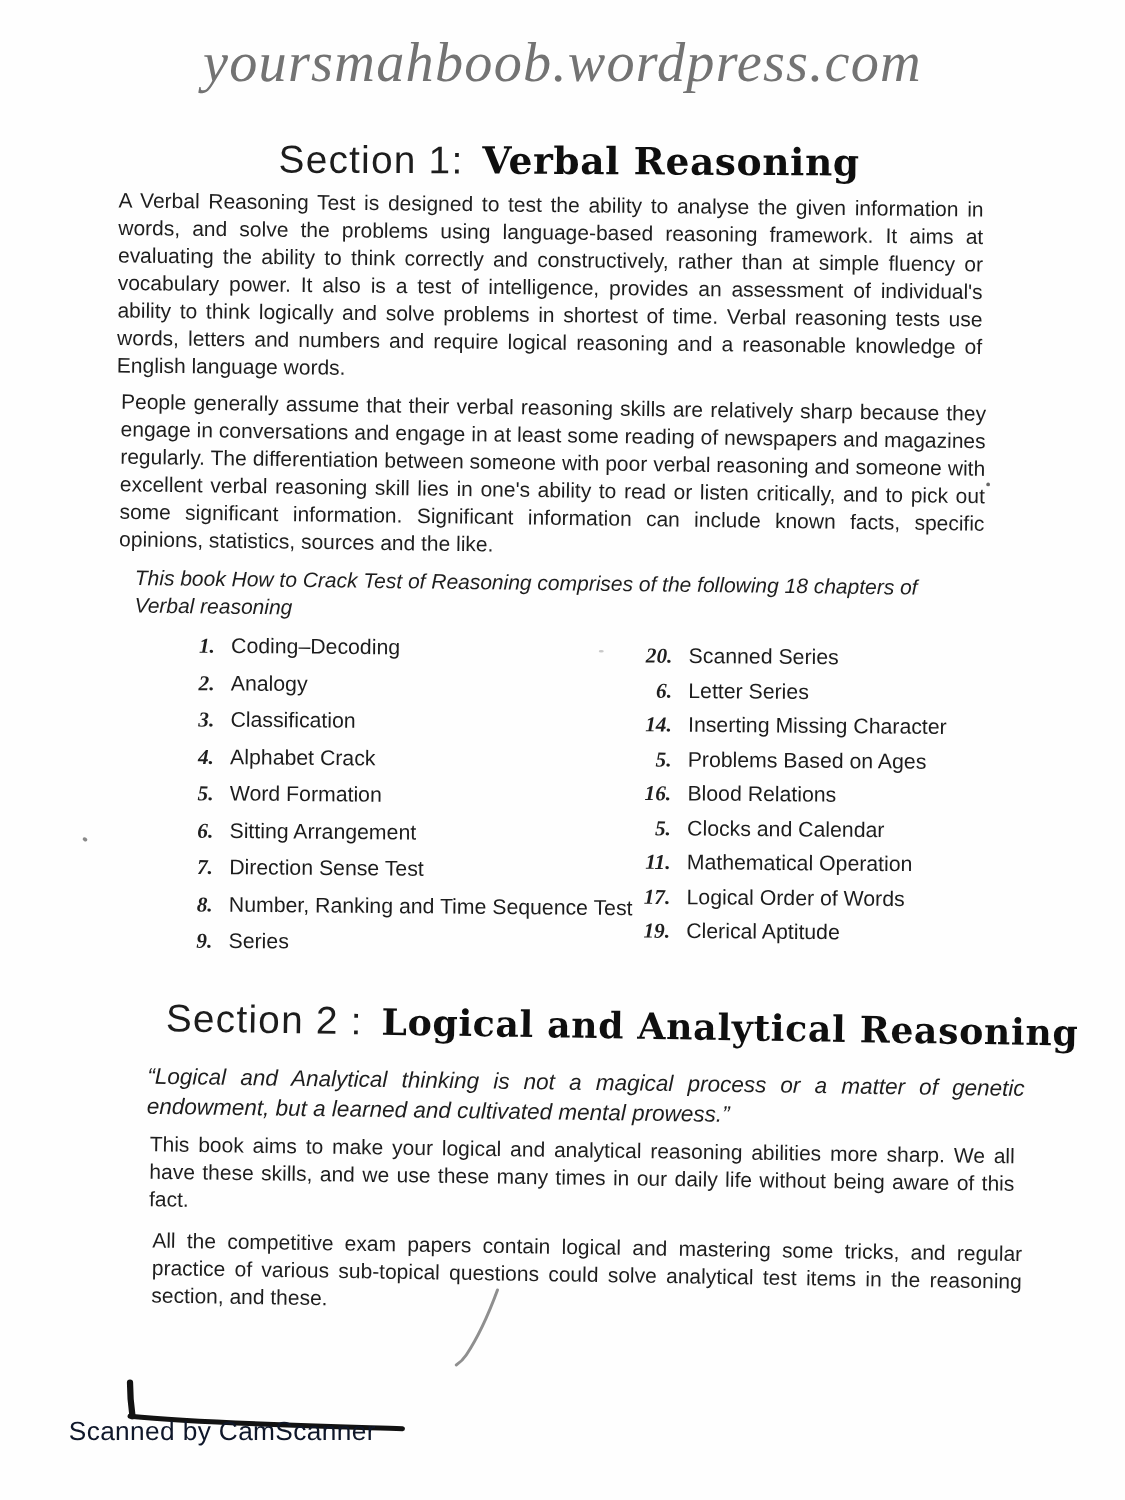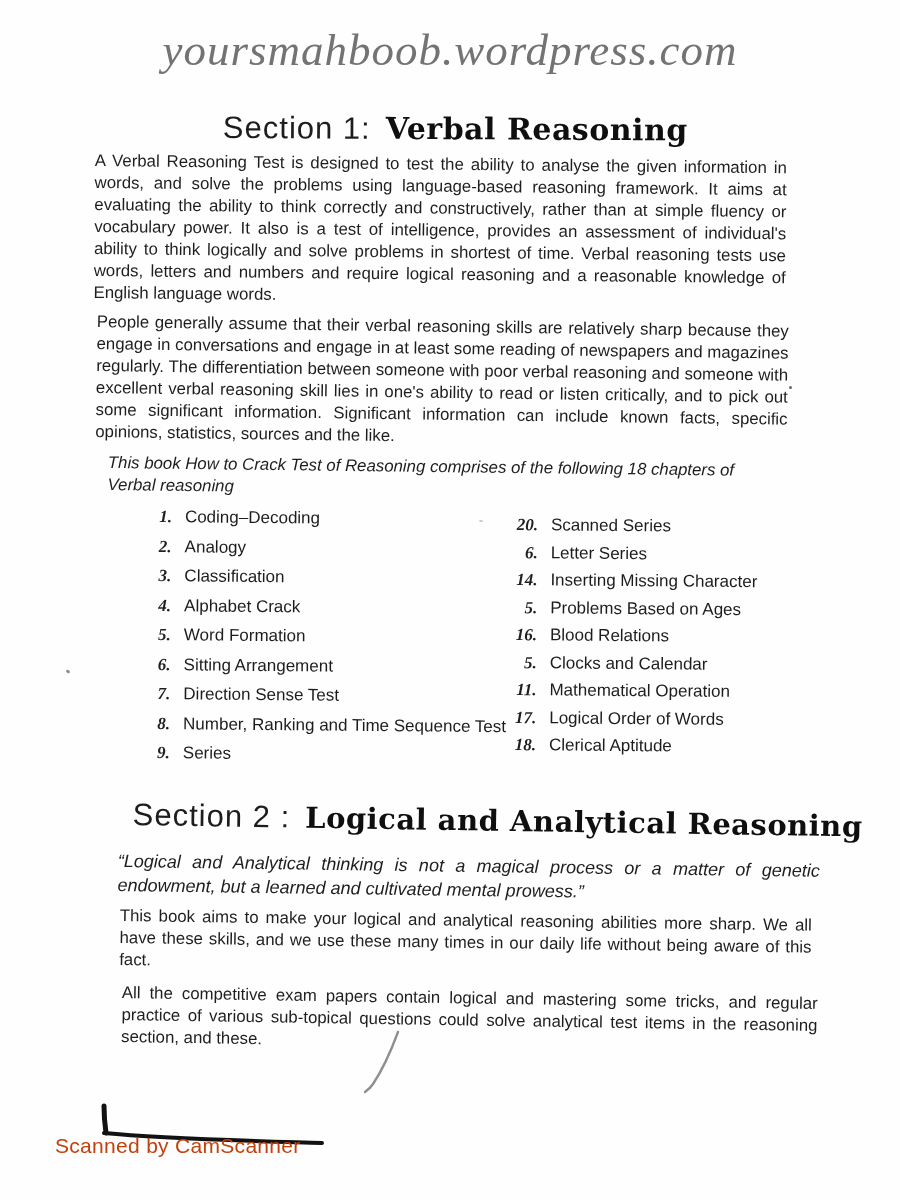--- a/index.html
+++ b/index.html
@@ -92,21 +92,21 @@
   
   .artifact{position:absolute;}
   .speck{position:absolute;background:#8a8a8a;border-radius:50%;}
   .speck-a{left:66px;top:670px;width:4px;height:3px;transform:rotate(35deg);}
   .speck-b{left:789px;top:386px;width:3px;height:3px;background:#666;}
   .speck-c{left:479px;top:520px;width:4px;height:2px;background:#c9c9c9;}
   
   .camscanner{
     position:absolute;left:55px;top:1134px;
     font-size:21px;
-    color:#c2410c;
+    color:#0f172a;
     letter-spacing:0.3px;
   }
 </style>
 </head>
 <body>
 
 <div class="page">
 
   <div class="watermark">yoursmahboob.wordpress.com</div>
 
@@ -184,21 +184,21 @@
       </li>
     <li>
         <span class="ch-num">11.</span>
         <span class="ch-label">Mathematical Operation</span>
       </li>
     <li>
         <span class="ch-num">17.</span>
         <span class="ch-label">Logical Order of Words</span>
       </li>
     <li>
-        <span class="ch-num">18.</span>
+        <span class="ch-num">19.</span>
         <span class="ch-label">Clerical Aptitude</span>
       </li>
   </ul>
 
   <div class="heading heading-s2">
     <span class="h-label">Section 2 :</span><span class="h-title">Logical and Analytical Reasoning</span>
   </div>
 
   <div class="para quote">“Logical and Analytical thinking is not a magical process or a matter of genetic endowment, but a learned and cultivated mental prowess.”</div>
   <div class="para s2p1">This book aims to make your logical and analytical reasoning abilities more sharp. We all have these skills, and we use these many times in our daily life without being aware of this fact.</div>

